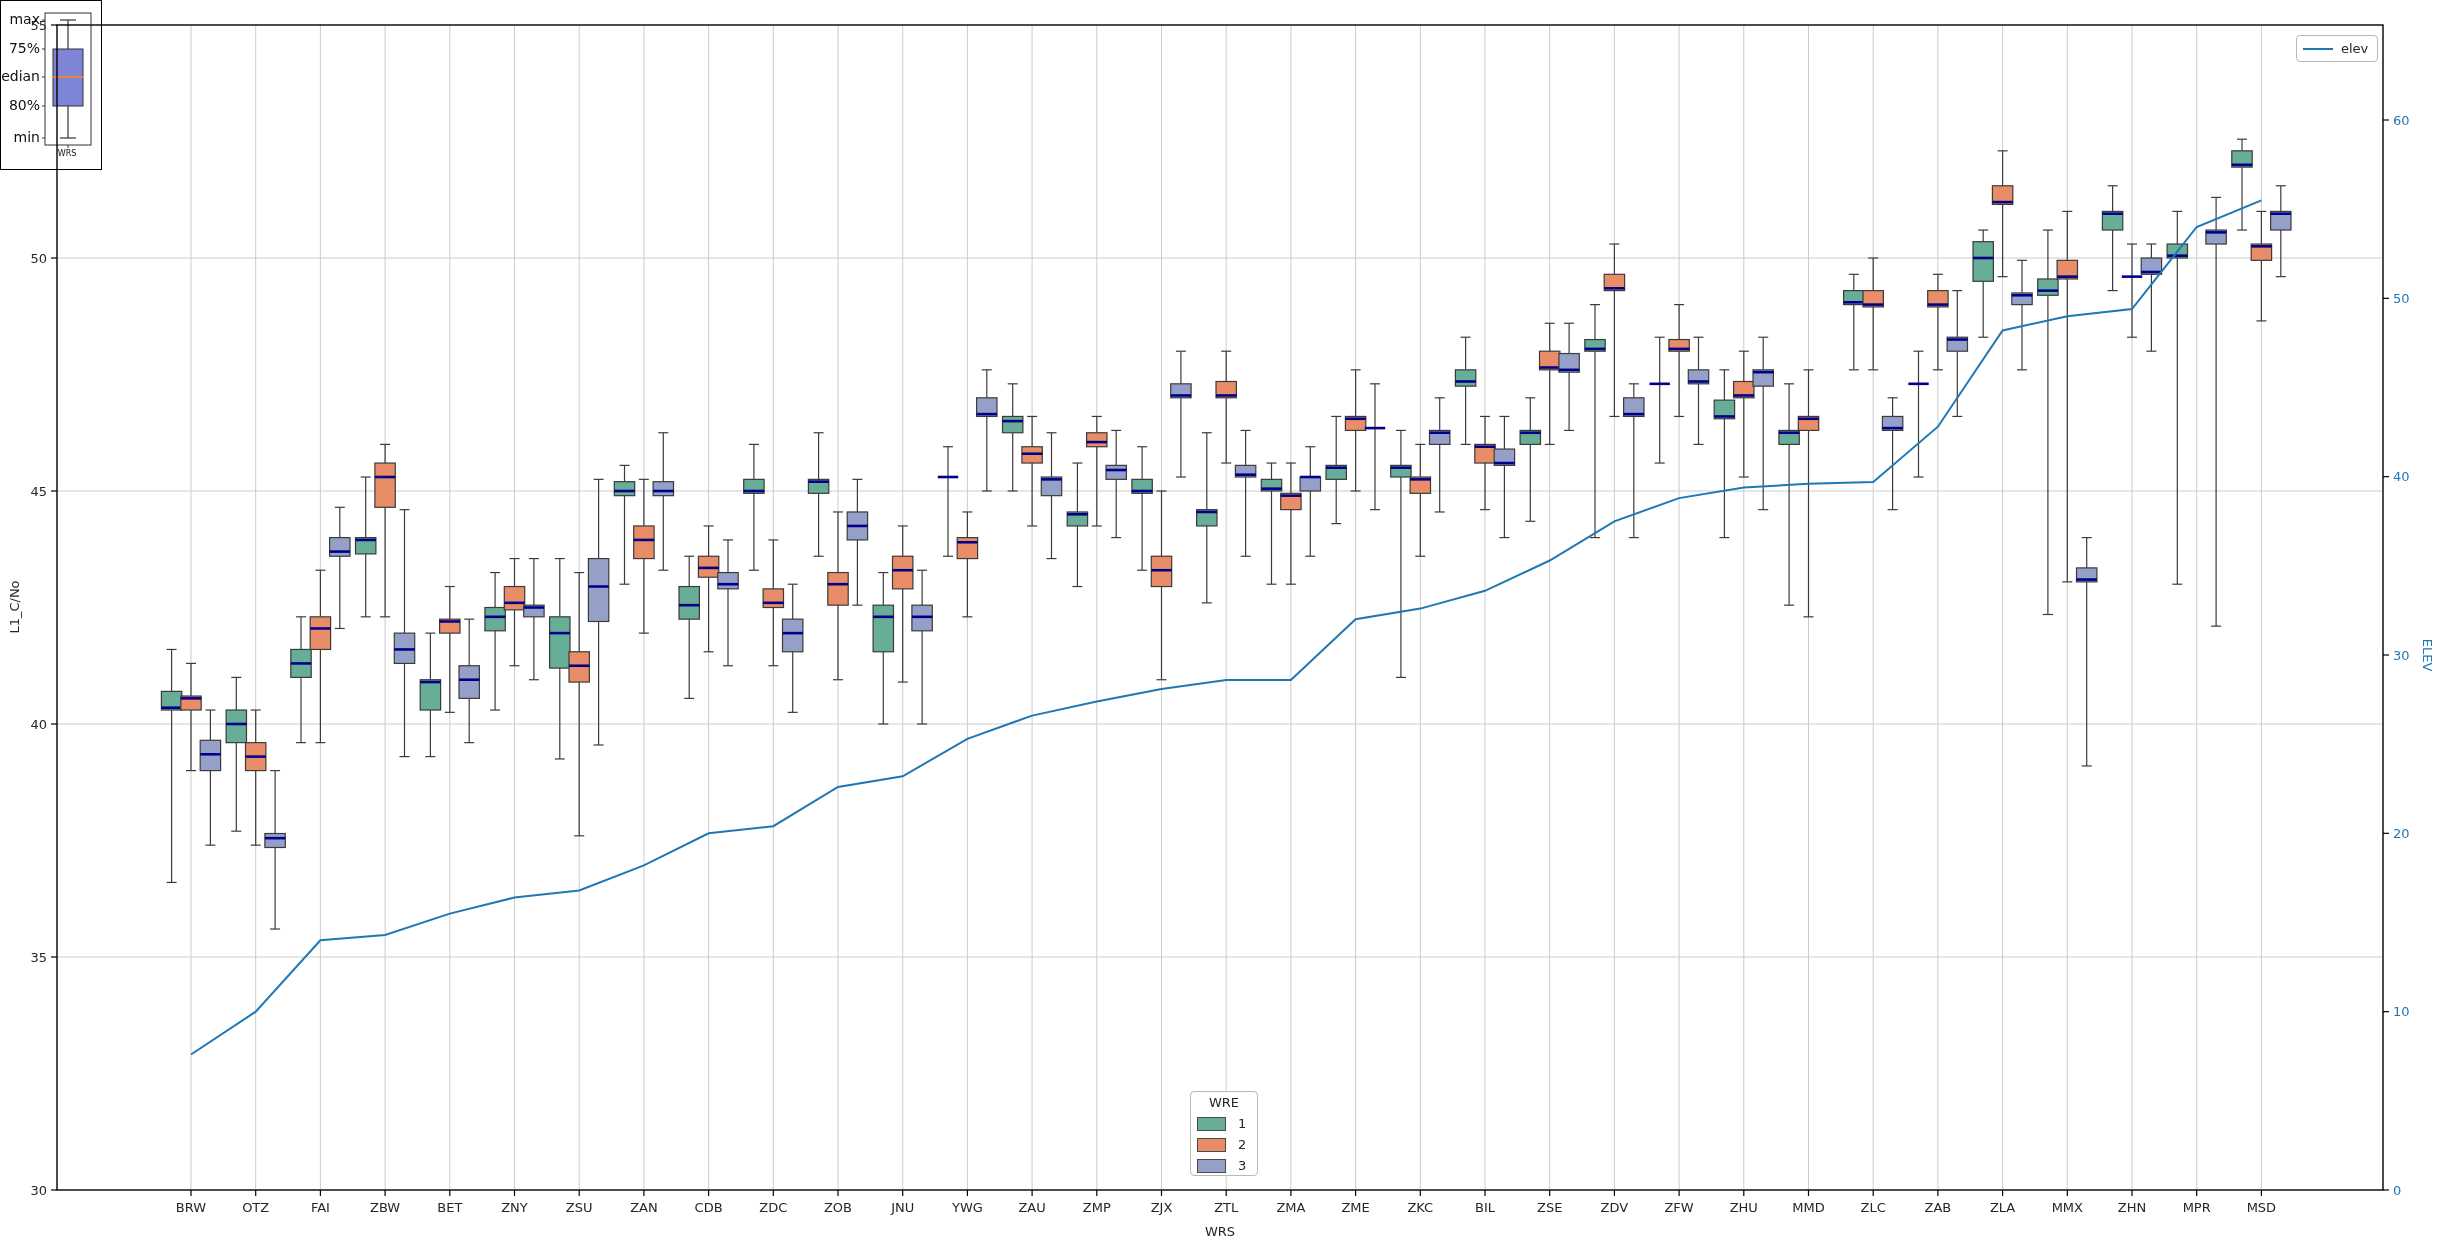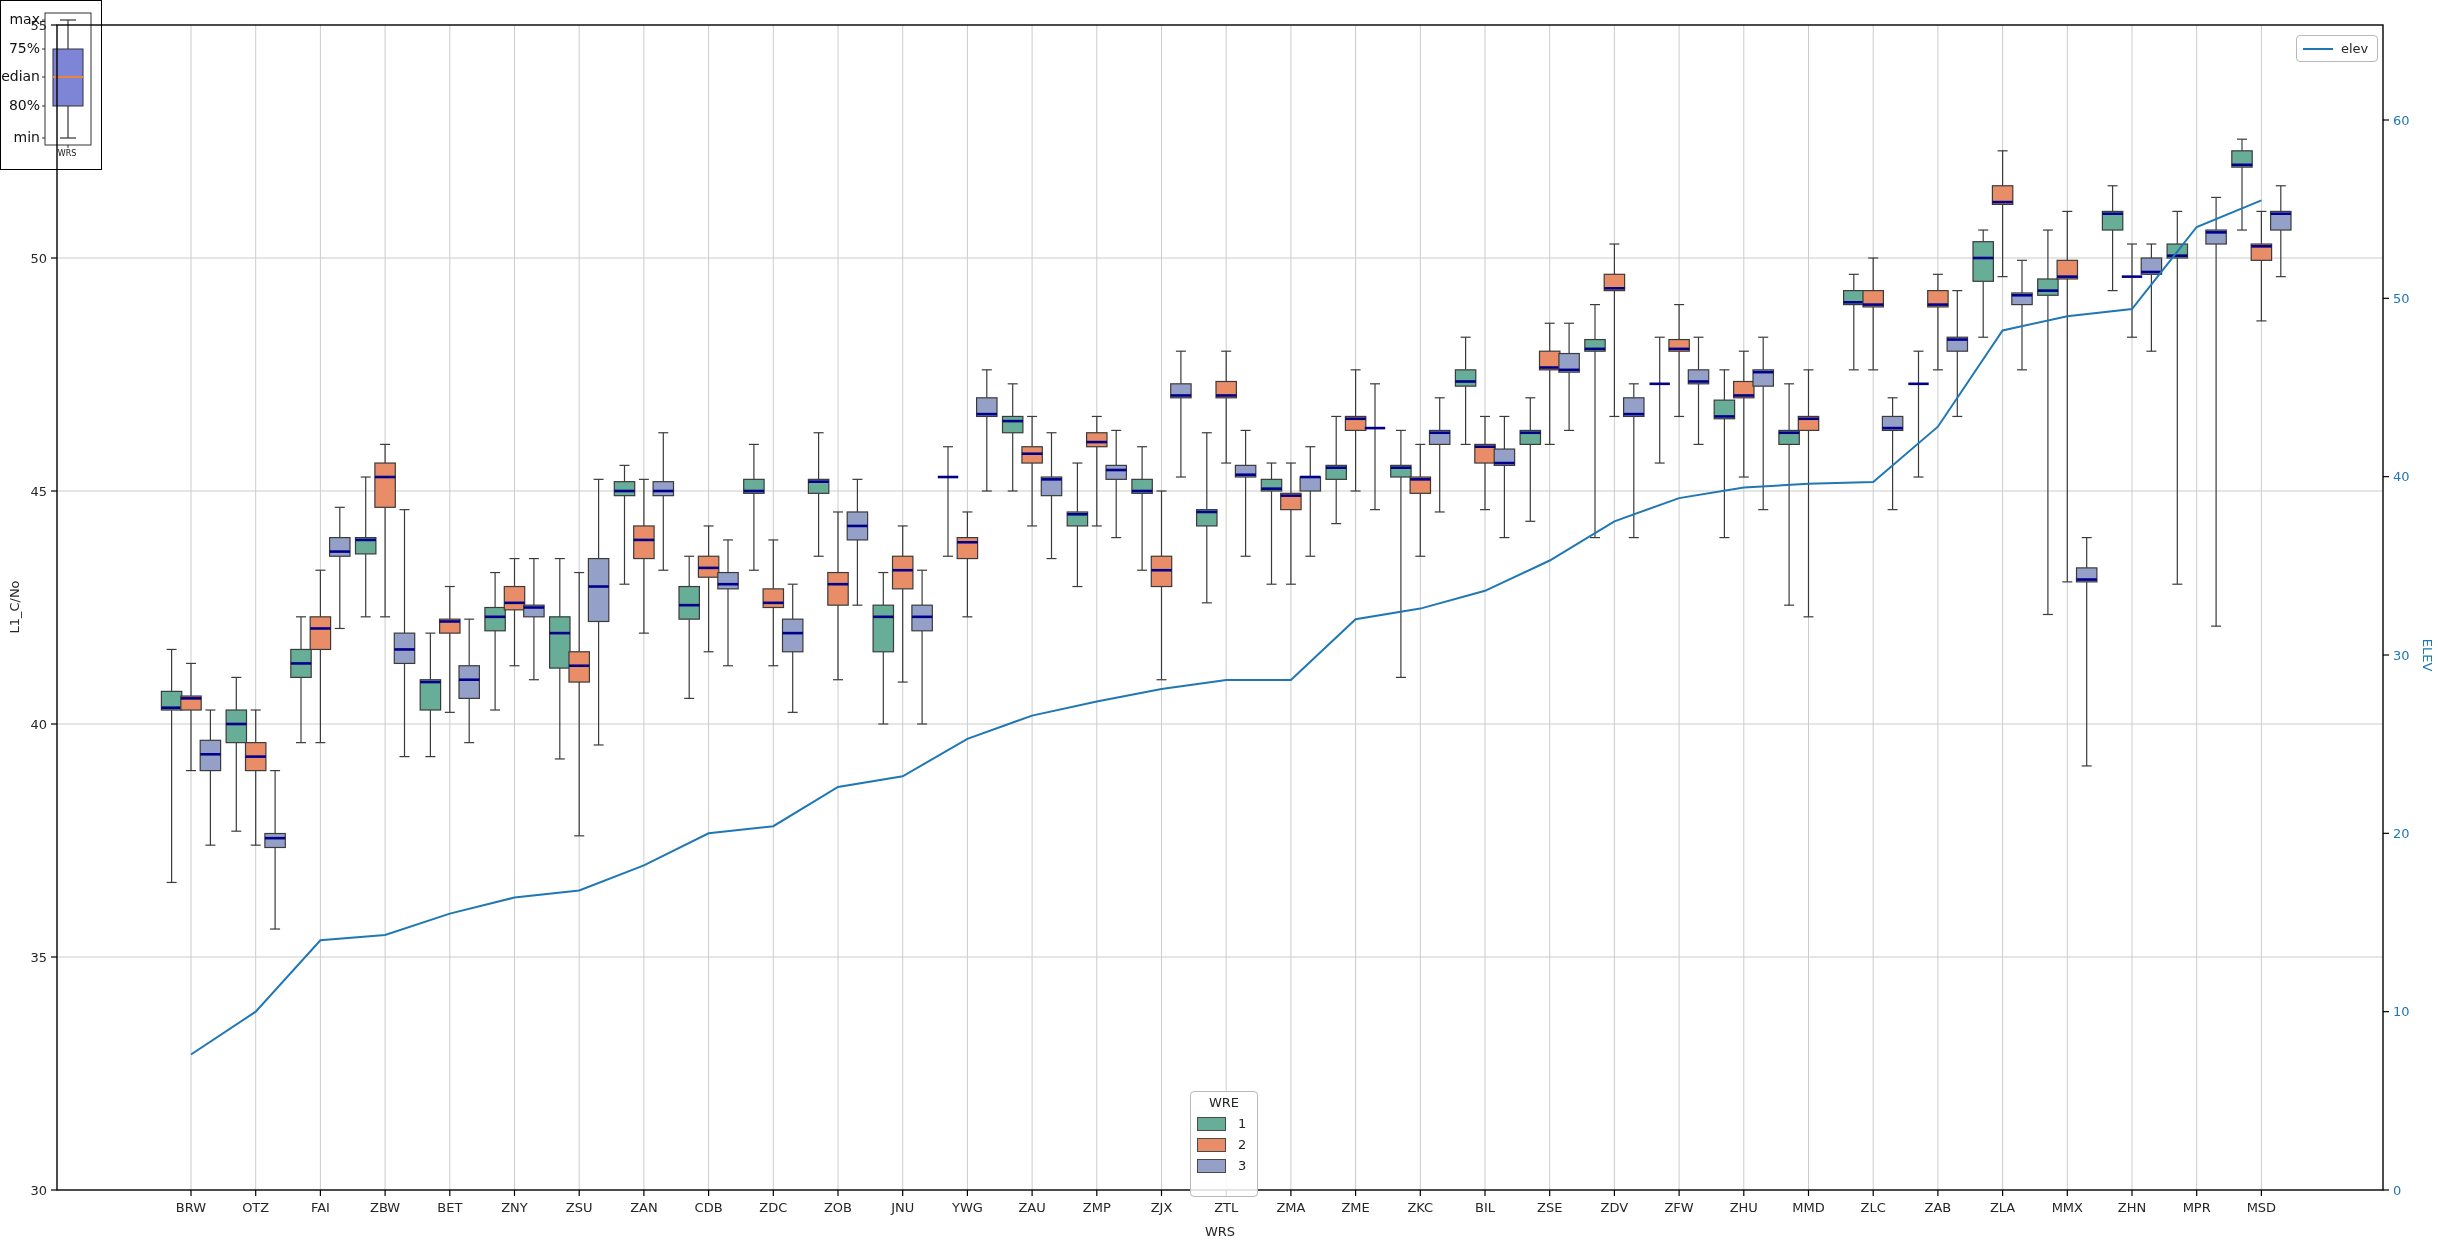--- a/index.html
+++ b/index.html
@@ -10,21 +10,21 @@
   #fig-title{left:0;top:3px;width:2438px;text-align:center;font-size:17px;color:#111;}
   #ylabel-left{left:14px;top:607px;transform:translate(-50%,-50%) rotate(-90deg);font-size:13px;white-space:nowrap;}
   #ylabel-right{left:2427px;top:655px;transform:translate(-50%,-50%) rotate(90deg);font-size:13px;color:#1f77b4;white-space:nowrap;}
   #xlabel{left:1220px;top:1224px;transform:translateX(-50%);font-size:13px;}
   
   #legend-elev{left:2296px;top:35px;width:82px;height:27px;border:1px solid #b9b9b9;border-radius:4px;
                background:rgba(255,255,255,.85);display:flex;align-items:center;padding:0 6px;box-sizing:border-box;}
   #legend-elev .sample{width:30px;height:0;border-top:2px solid #1f77b4;margin-right:8px;}
   #legend-elev .lab{font-size:13px;}
   
-  #legend-wre{left:1190px;top:1091px;width:68px;height:106px;border:1px solid #b9b9b9;border-radius:4px;
+  #legend-wre{left:1190px;top:1091px;width:68px;height:85px;border:1px solid #b9b9b9;border-radius:4px;
               background:rgba(255,255,255,.85);box-sizing:border-box;padding:3px 0 0 6px;}
   #legend-wre .ltitle{display:block;text-align:center;font-size:13px;margin-bottom:3px;padding-right:6px;}
   #legend-wre .row{display:flex;align-items:center;height:21px;}
   #legend-wre .swatch{width:27px;height:12px;border:1px solid #4a4a4a;margin-right:12px;}
   #legend-wre .rlab{font-size:13px;}
   
   #inset{left:1073px;top:1005px;width:102px;height:170px;background:#ffffff;border:1.6px solid #000;box-sizing:border-box;}
   #inset .ilab{position:absolute;font-size:14px;transform:translate(-100%,-50%);white-space:nowrap;color:#111;}
   #inset .ixlab{position:absolute;font-size:8px;transform:translateX(-50%);color:#111;}
 </style>

